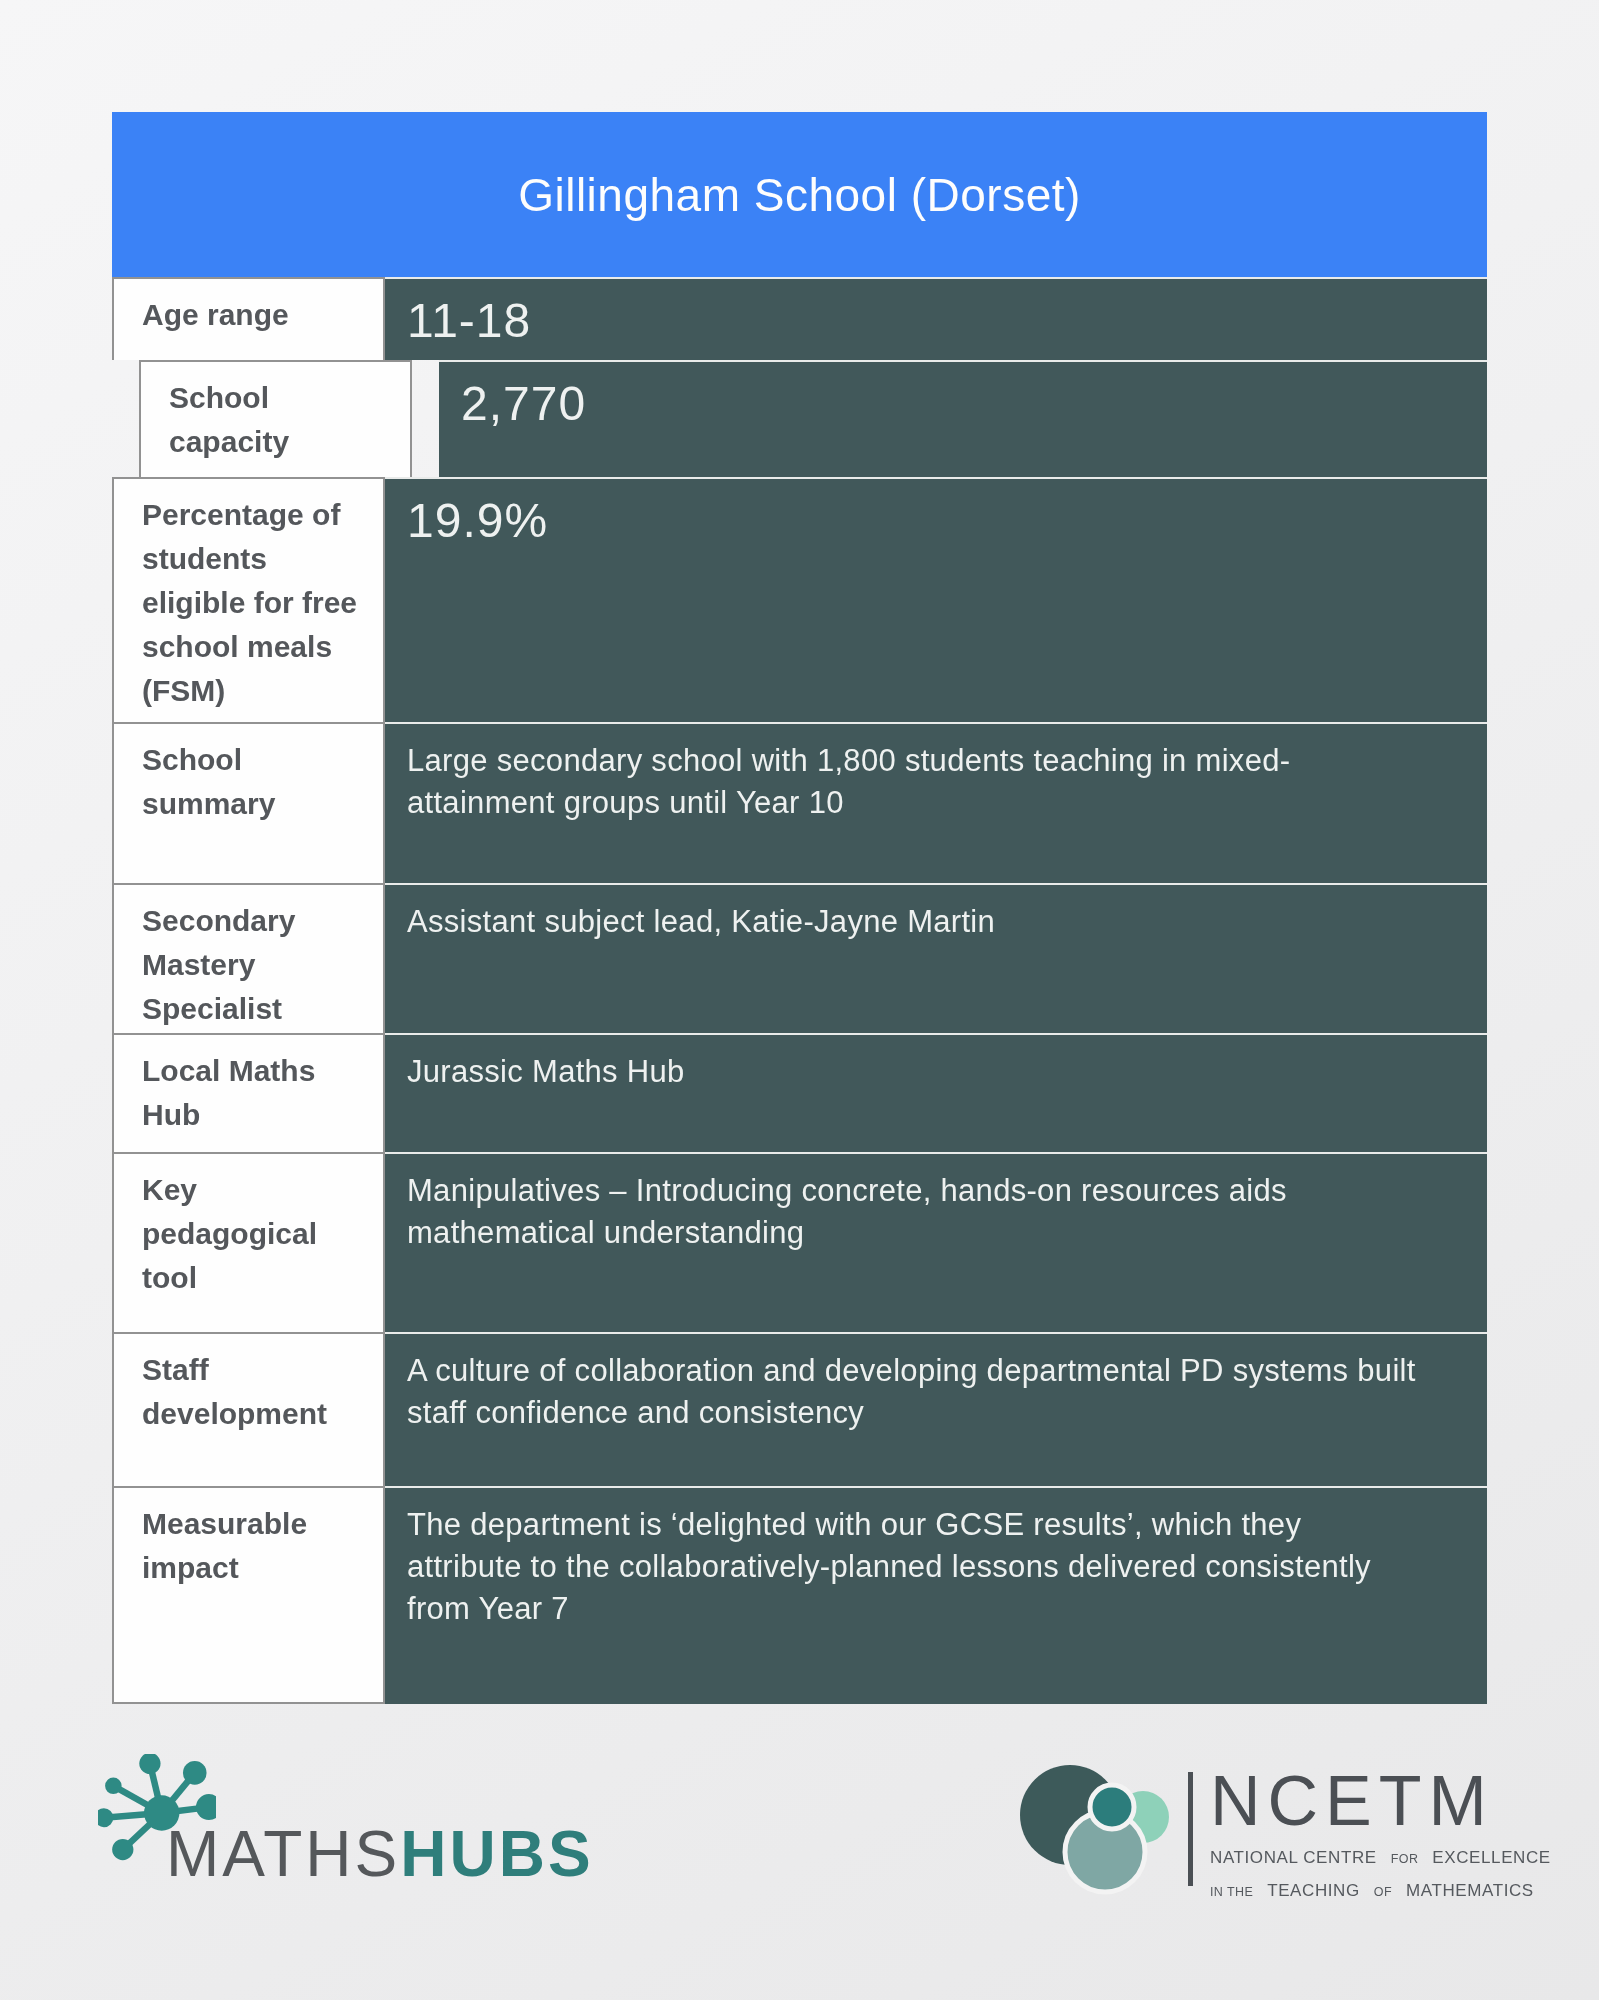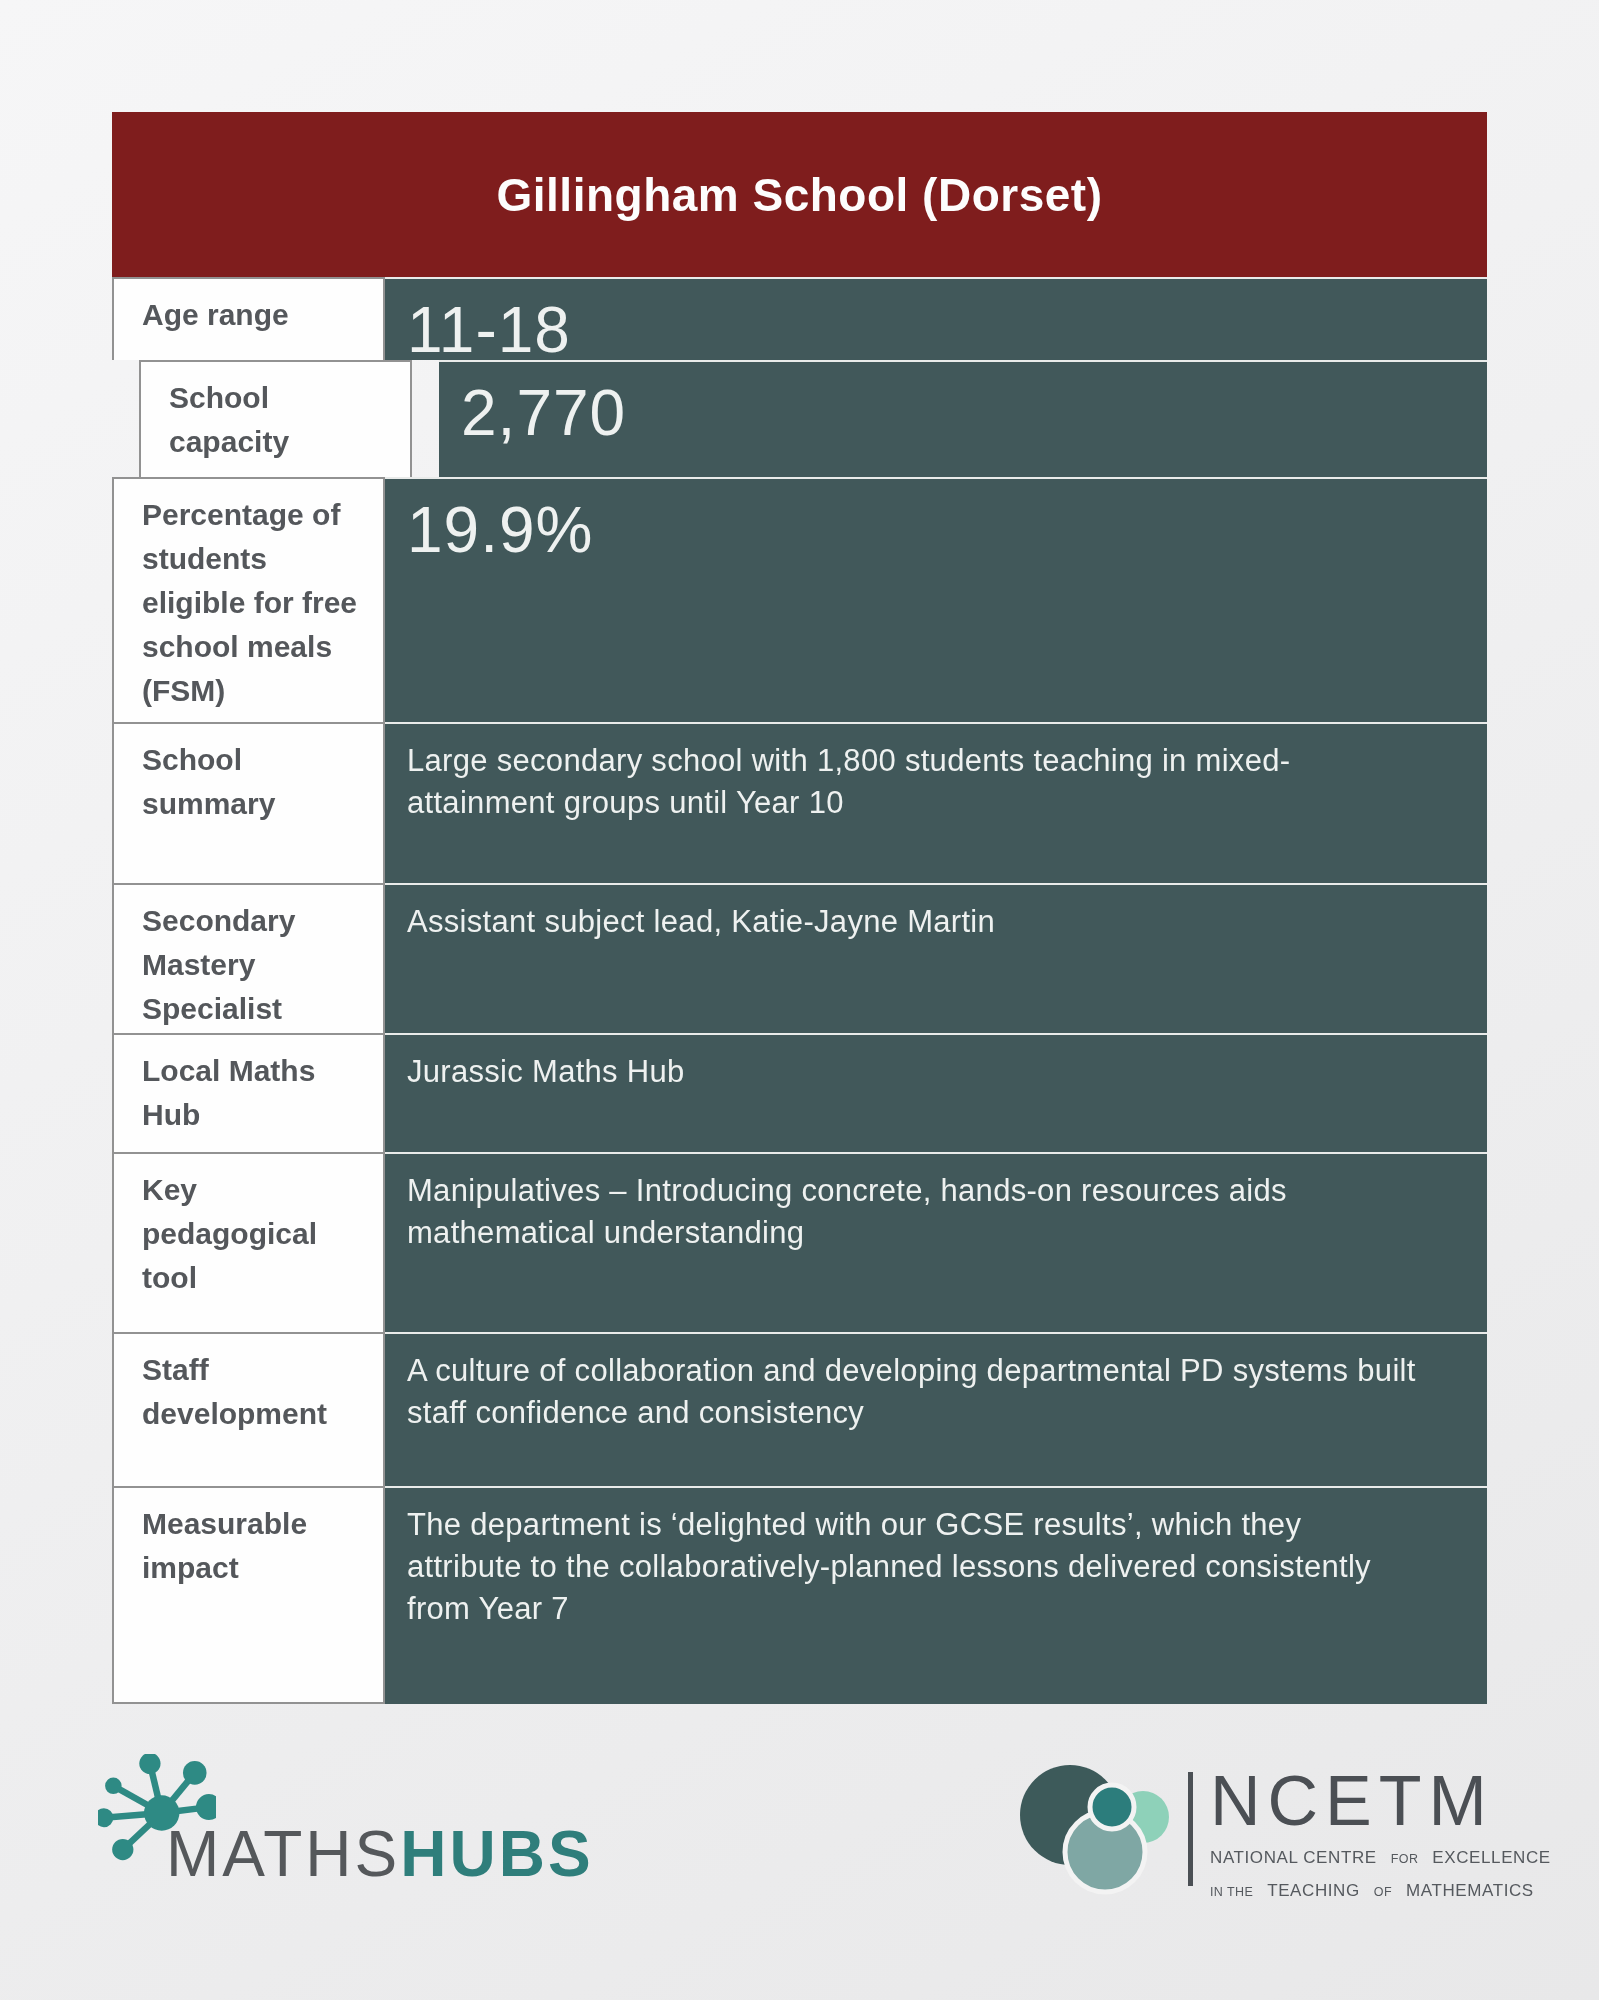--- a/index.html
+++ b/index.html
@@ -7,40 +7,40 @@
     width:1599px;height:2000px;
     font-family:"Liberation Sans", sans-serif;
     background:linear-gradient(150deg,#f6f6f7 0%,#f0f0f1 45%,#e8e8e9 100%);
     overflow:hidden;
   }
   .poster{position:relative;width:1599px;height:2000px;}
 
   
   .info-table{position:absolute;left:112px;top:112px;width:1375px;}
   .tbl-header{
-    height:165px;background:#7f1d1d;
+    height:165px;background:#3b82f6;
     display:flex;align-items:center;justify-content:center;
-    color:#fdfdfd;font-weight:bold;font-size:46px;letter-spacing:0.5px;
+    color:#fdfdfd;font-weight:normal;font-size:46px;letter-spacing:0.5px;
   }
   .row{display:flex;box-sizing:border-box;}
   .label-cell{
     width:273px;box-sizing:border-box;background:#fefefe;
     border-left:2px solid #929292;border-right:2px solid #929292;border-top:2px solid #929292;
     padding:14px 18px 0 28px;
     color:#54575b;font-weight:bold;font-size:30px;line-height:44px;
   }
   .row.last .label-cell{border-bottom:2px solid #929292;}
   .value-cell{
     flex:1;box-sizing:border-box;background:#41585a;
     border-top:2px solid #e9ebea;
     padding:16px 30px 0 22px;
     color:#eef1f0;font-size:31px;line-height:42px;font-weight:300;letter-spacing:0.3px;
   }
   .value-cell .para{max-width:1010px;display:block;}
-  .value-cell.big{font-size:64px;line-height:1.1;letter-spacing:1px;}
+  .value-cell.big{font-size:48px;line-height:1.1;letter-spacing:1px;}
   .r0{height:83px;}  .r1{height:117px;margin-left:27px;} .r2{height:245px;}
   .r3{height:161px;} .r4{height:150px;} .r5{height:119px;}
   .r6{height:180px;} .r7{height:154px;} .r8{height:218px;}
 
   
   .hub-icon{position:absolute;left:98px;top:1754px;}
   .mh-wordmark{
     position:absolute;left:166px;top:1822px;
     font-size:64px;line-height:1;letter-spacing:3px;white-space:nowrap;
   }

